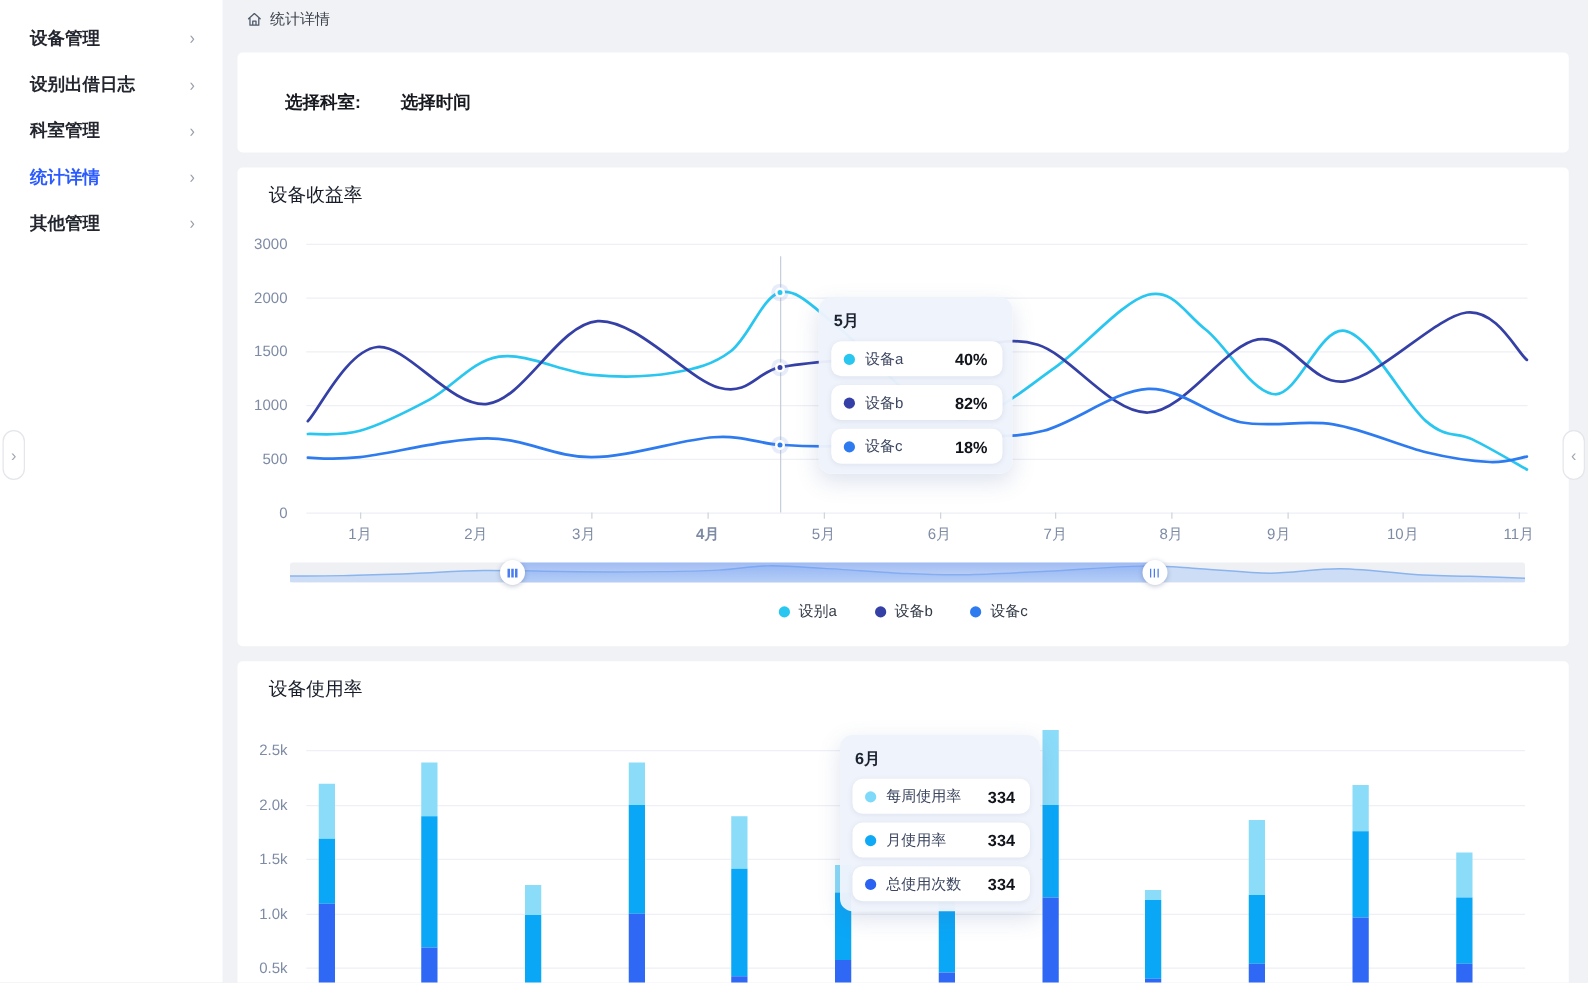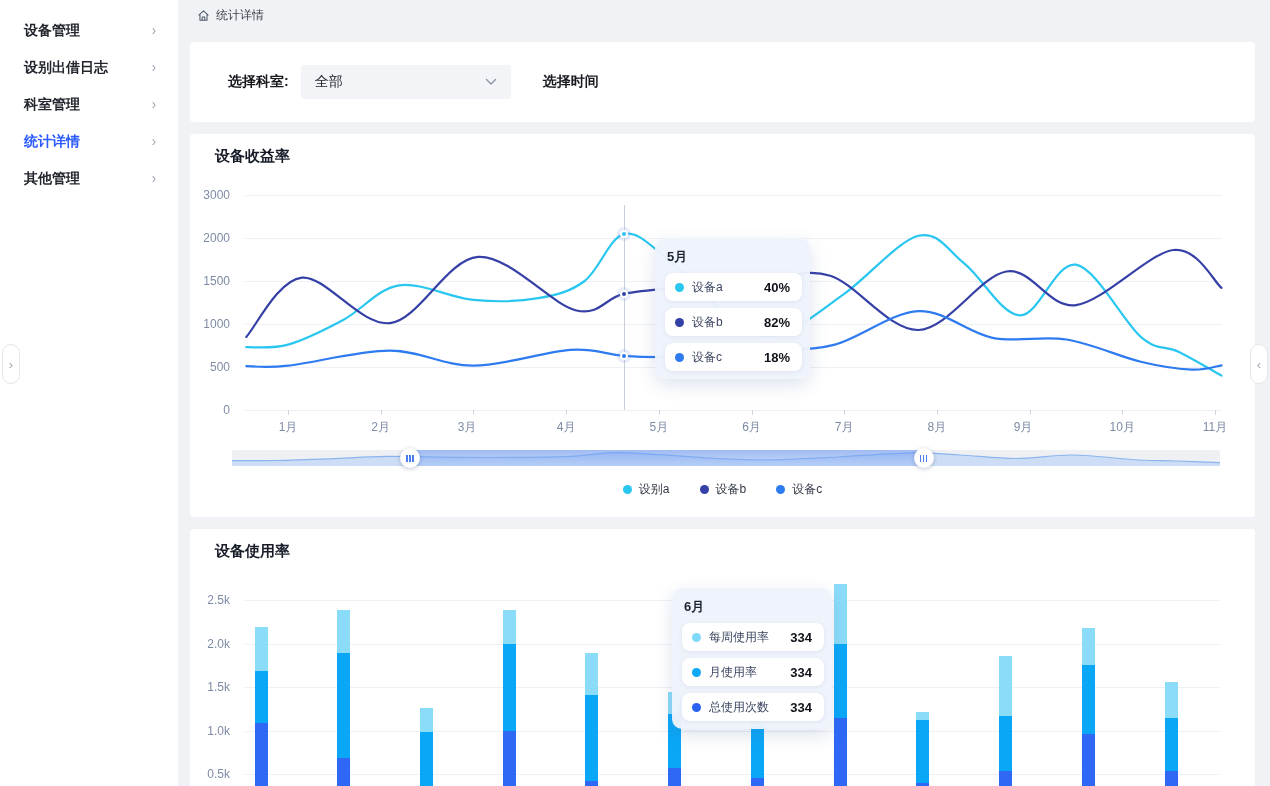--- a/index.html
+++ b/index.html
@@ -21,21 +21,21 @@
   .filter-card { margin-top:12px; height:80px; display:flex; align-items:center; padding-left:38px; }
   .flabel { font-size:14px; font-weight:700; color:#17191f; }
   .select { margin-left:12px; width:210px; height:34px; background:#f3f4f8; border-radius:4px; display:flex; align-items:center; justify-content:space-between; padding:0 14px; font-size:14px; color:#23262e; cursor:pointer; }
   .flabel.time { margin-left:32px; }
   .daterange { margin-left:22px; width:216px; height:30px; background:#f6f7fa; border-radius:4px; display:flex; align-items:center; gap:14px; padding:0 14px; font-size:13px; cursor:pointer; }
   .daterange .ph { color:#9aa2af; }
   .daterange .sep { color:#3a3f4a; font-weight:700; }
 
   .chart-card1 { margin-top:12px; height:383px; }
   .chart-card2 { margin-top:12px; height:292px; }
-  .ctitle { position:absolute; top:13px; left:25px; font-size:15px; font-weight:700; color:#171c28; }
+  .ctitle { position:absolute; top:13px; left:25px; font-size:15px; font-weight:400; color:#171c28; }
 
   .gridline { position:absolute; height:1px; background:#eef0f5; }
   .ylabel { position:absolute; width:40px; text-align:right; font-size:12px; color:#7e8ba5; }
   .xlabel { position:absolute; width:50px; text-align:center; font-size:12px; color:#7e8ba5; }
   .xtick { position:absolute; width:1px; height:5px; background:#cfd4dd; }
   .plot-svg { position:absolute; left:0; top:0; }
 
   .pointer-line { position:absolute; width:1px; background:#c9cfd9; }
   .pt-dot { position:absolute; width:8px; height:8px; border-radius:50%; border:2px solid #fff; box-shadow:0 0 0 3px rgba(120,150,230,.18); }
 
@@ -97,26 +97,20 @@
 
     <div class="breadcrumb">
       <svg width="13" height="13" viewBox="0 0 14 14">
         <path d="M2 6.5 L7 2 L12 6.5 M3.2 6 V12 H10.8 V6 M5.6 12 V8.5 H8.4 V12" fill="none" stroke="#4e5969" stroke-width="1.1" stroke-linejoin="round" stroke-linecap="round"></path>
       </svg>
       <span>统计详情</span>
     </div>
 
     <div class="card filter-card">
       <span class="flabel">选择科室:</span>
-      <div class="select">
-        <span>全部</span>
-        <svg width="12" height="8" viewBox="0 0 12 8">
-          <polyline points="1.5,1.5 6,6 10.5,1.5" fill="none" stroke="#8a94a6" stroke-width="1.4" stroke-linecap="round" stroke-linejoin="round"></polyline>
-        </svg>
-      </div>
       <span class="flabel time">选择时间</span>
     </div>
 
     <div class="card chart-card1" id="card1">
       <div class="ctitle">设备收益率</div>
     <div class="gridline" style="left: 55px; width: 977px; top: 61px;"></div>
         <div class="ylabel" style="left: 0px; top: 54px;">3000</div>
         <div class="gridline" style="left: 55px; width: 977px; top: 104px;"></div>
         <div class="ylabel" style="left: 0px; top: 97px;">2000</div>
         <div class="gridline" style="left: 55px; width: 977px; top: 147px;"></div>
@@ -127,21 +121,21 @@
         <div class="ylabel" style="left: 0px; top: 226px;">500</div>
         <div class="gridline" style="left: 55px; width: 977px; top: 276px;"></div>
         <div class="ylabel" style="left: 0px; top: 269px;">0</div>
         <div class="xtick" style="left: 98px; top: 276px;"></div>
         <div class="xlabel" style="left: 73px; top: 285px;">1月</div>
         <div class="xtick" style="left: 190.7px; top: 276px;"></div>
         <div class="xlabel" style="left: 165.7px; top: 285px;">2月</div>
         <div class="xtick" style="left: 283.4px; top: 276px;"></div>
         <div class="xlabel" style="left: 252px; top: 285px;">3月</div>
         <div class="xtick" style="left: 376.1px; top: 276px;"></div>
-        <div class="xlabel" style="left: 351.1px; top: 285px;">4月</div>
+        <div class="xlabel" style="left: 351.1px; top: 285px; font-weight: bold;">4月</div>
         <div class="xtick" style="left: 468.8px; top: 276px;"></div>
         <div class="xlabel" style="left: 443.8px; top: 285px;">5月</div>
         <div class="xtick" style="left: 561.5px; top: 276px;"></div>
         <div class="xlabel" style="left: 536.5px; top: 285px;">6月</div>
         <div class="xtick" style="left: 654.2px; top: 276px;"></div>
         <div class="xlabel" style="left: 629.2px; top: 285px;">7月</div>
         <div class="xtick" style="left: 746.9px; top: 276px;"></div>
         <div class="xlabel" style="left: 721.9px; top: 285px;">8月</div>
         <div class="xtick" style="left: 839.6px; top: 276px;"></div>
         <div class="xlabel" style="left: 808px; top: 285px;">9月</div>

